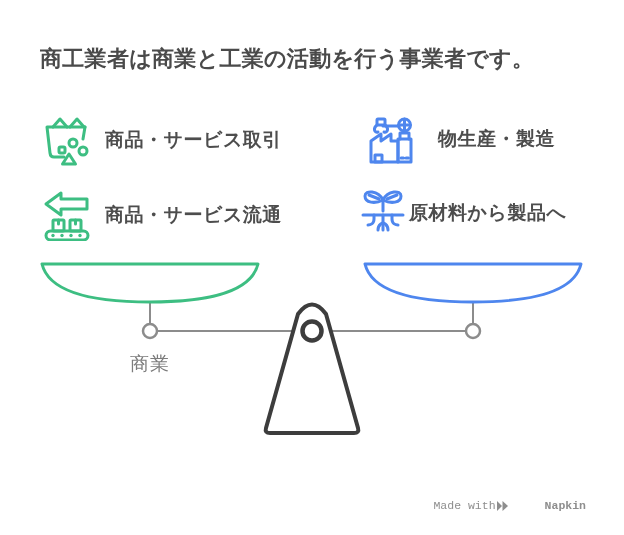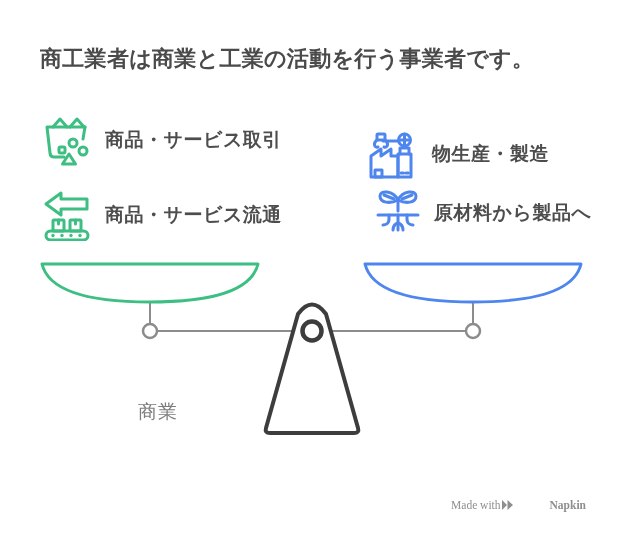--- a/index.html
+++ b/index.html
@@ -1,46 +1,46 @@
 <!DOCTYPE html>
 <html style="--green: #3DBE82; --blue: #4E86EE; --title_text: #4A4A4A; --item_text: #4D4D4D; --scale_gray: #8C8C8C; --fulcrum: #3D3D3D; --pan_label: #7C7C7C; --watermark: #8E8E8E;"><head>
 <meta charset="utf-8">
 <style>
   html,body{margin:0;padding:0;background:#fff;}
   #stage{
     position:relative;width:612px;height:535px;background:#fff;overflow:hidden;
-    font-family:Liberation Serif, serif;
+    font-family:Liberation Mono, monospace;
   }
   .title{
     position:absolute;left:40px;top:44px;width:560px;
     font-size:22px;font-weight:800;letter-spacing:.3px;
     color:var(--title_text);white-space:nowrap;
   }
   .item-row{
     position:absolute;display:flex;align-items:center;height:56px;
   }
   .item-row .icon{flex:0 0 52px;width:52px;height:52px;}
   .item-row .lbl{
     font-size:19px;font-weight:700;color:var(--item_text);
     white-space:nowrap;letter-spacing:.5px;
   }
   .row-l1{left:40px;top:112px;gap:13px;}
   .row-l2{left:41px;top:187px;gap:12px;}
-  .row-r1{left:366px;top:126px;gap:14px;}
-  .row-r2{left:372px;top:185px;gap:10px;}
+  .row-r1{left:366px;top:111px;gap:20px;}
+  .row-r2{left:357px;top:185px;}
   .green-icon{color:var(--green);}
   .blue-icon{color:var(--blue);}
   svg.stroke-ic *{fill:none;stroke:currentColor;stroke-width:3;stroke-linecap:round;stroke-linejoin:round;}
   svg.stroke-ic .fill{fill:currentColor;stroke:none;}
   #scale-svg{position:absolute;left:0;top:258px;}
   .pan-label{
     position:absolute;width:100px;text-align:center;top:351px;
     font-size:19px;font-weight:500;color:var(--pan_label);letter-spacing:1px;
   }
-  .pan-label.left{left:108px;margin-top:48px;}
+  .pan-label.left{left:100px;}
   .pan-label.right{left:423px;}
   .watermark{
     position:absolute;right:26px;top:499px;display:flex;align-items:center;
     font-size:11.5px;color:var(--watermark);cursor:pointer;
   }
   .watermark .brand{font-weight:700;margin-left:36px;}
 </style>
 </head>
 <body>
 

